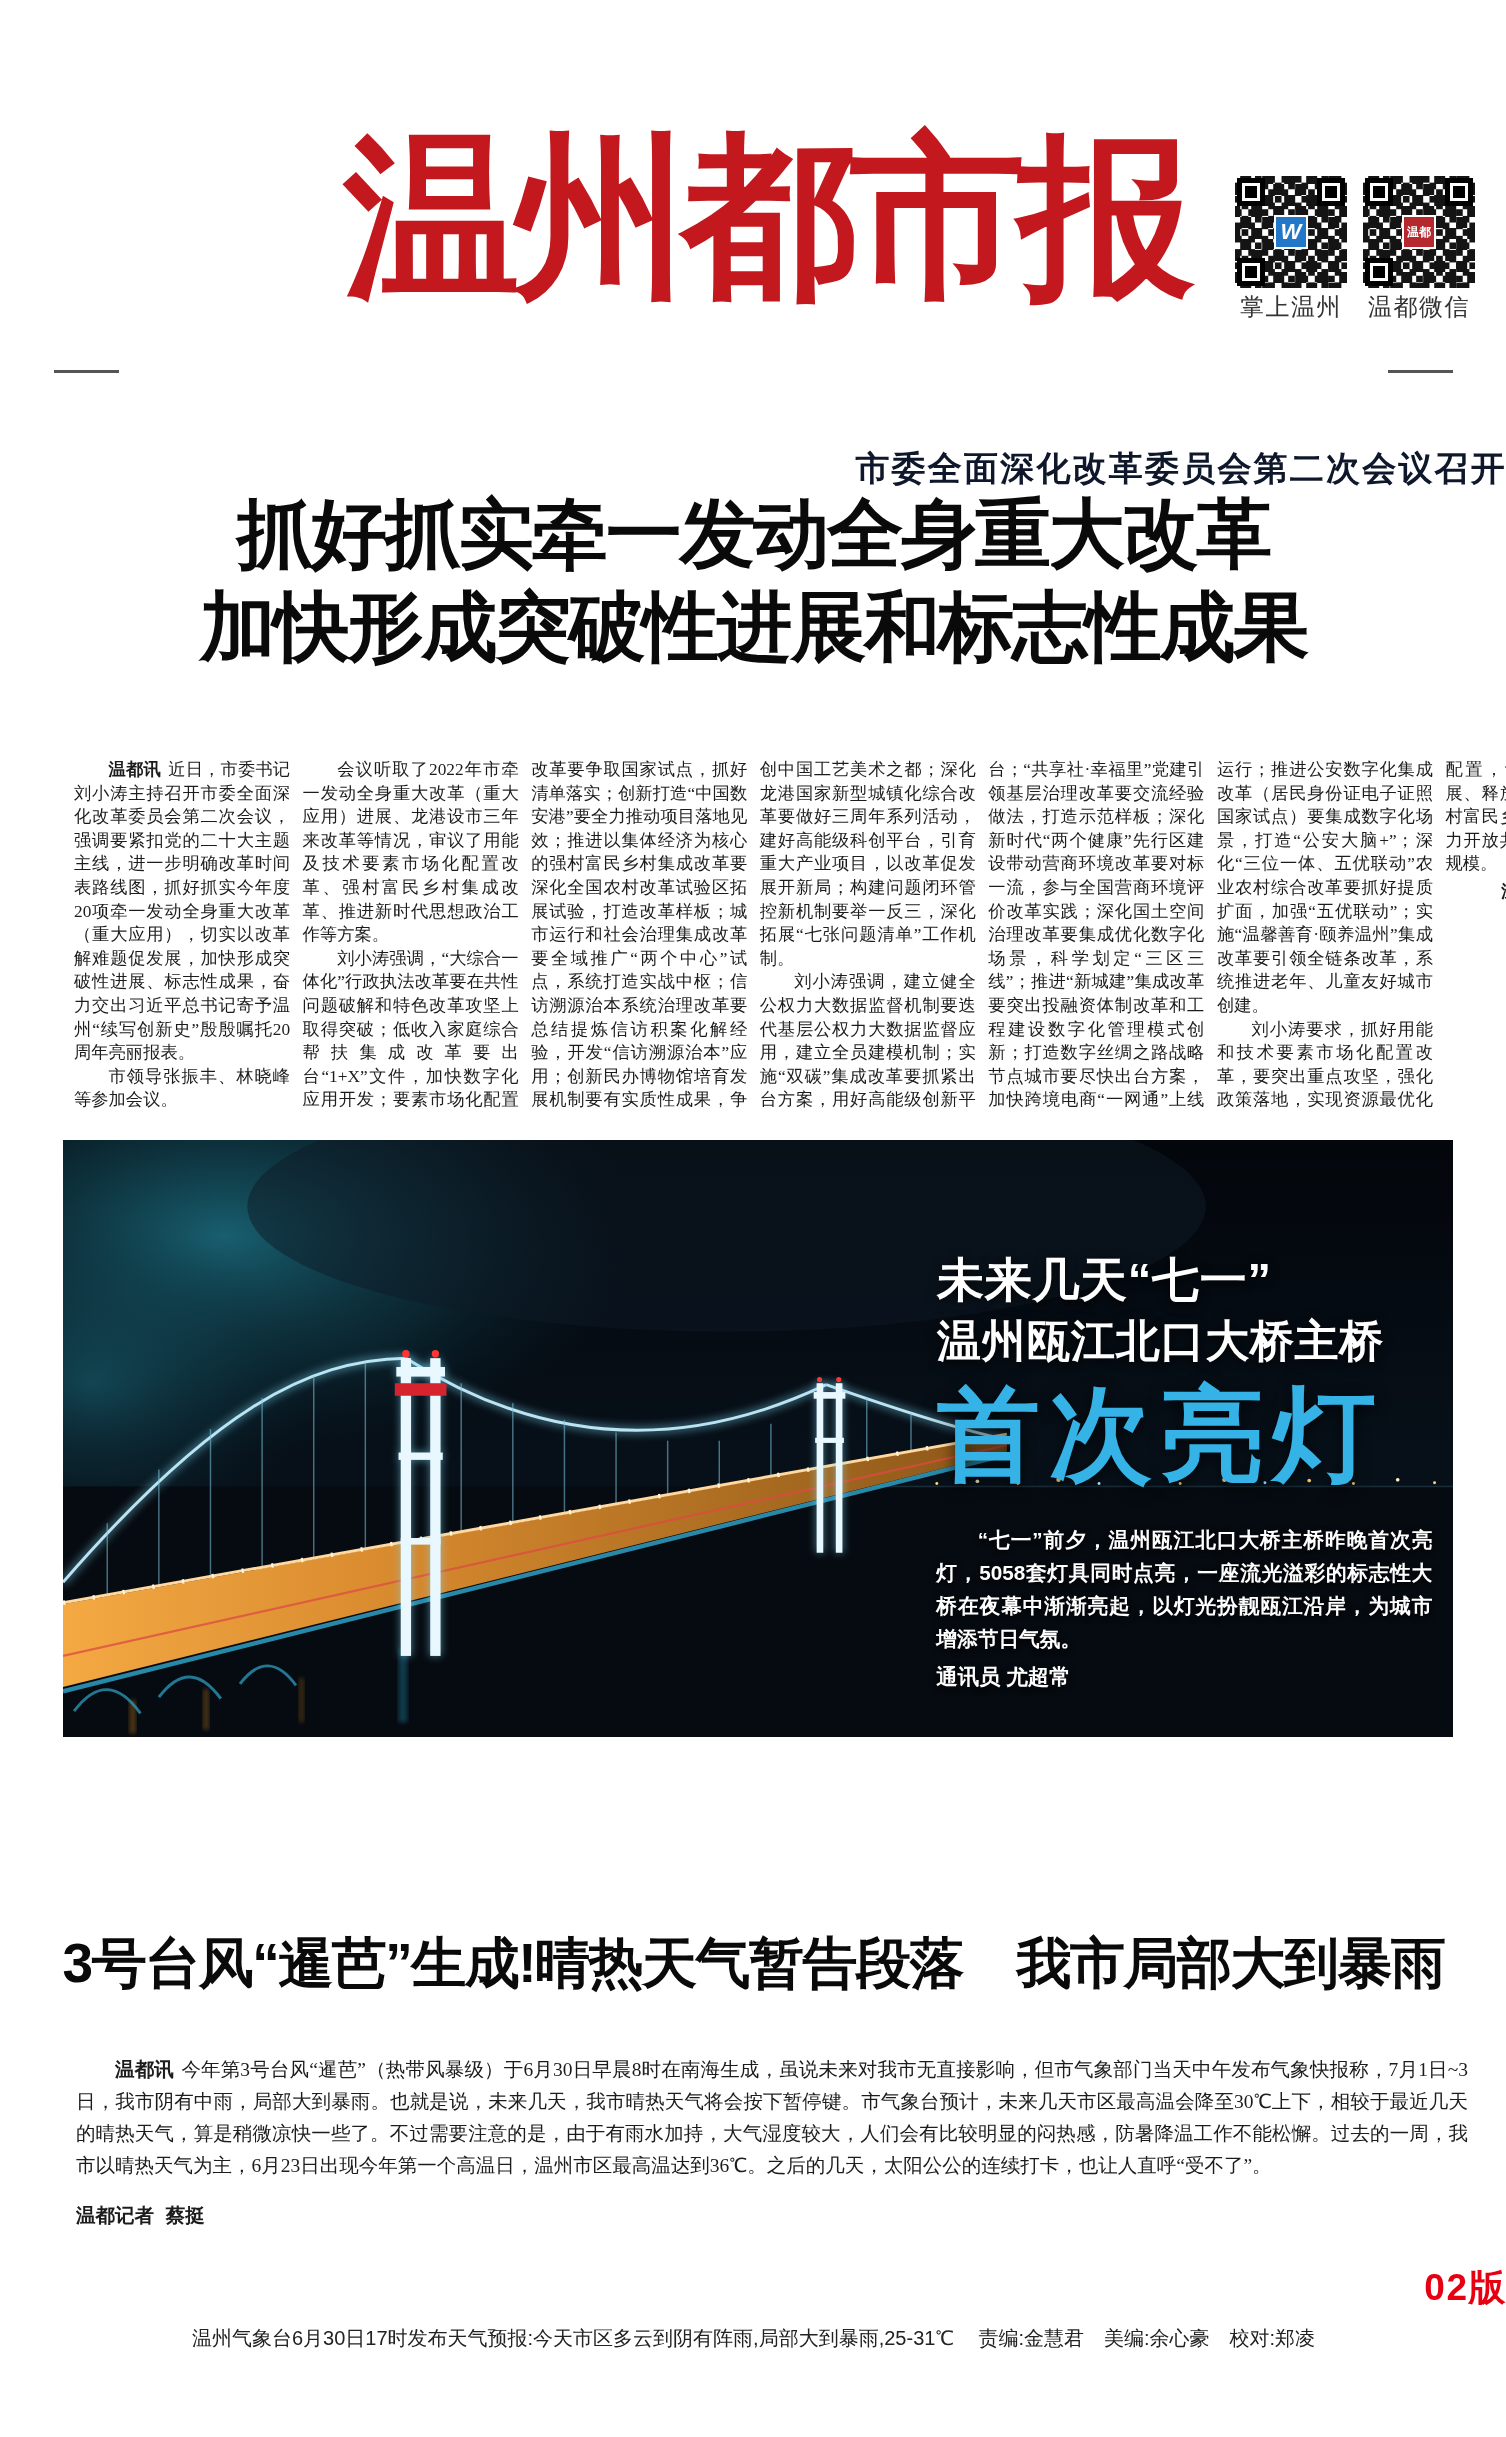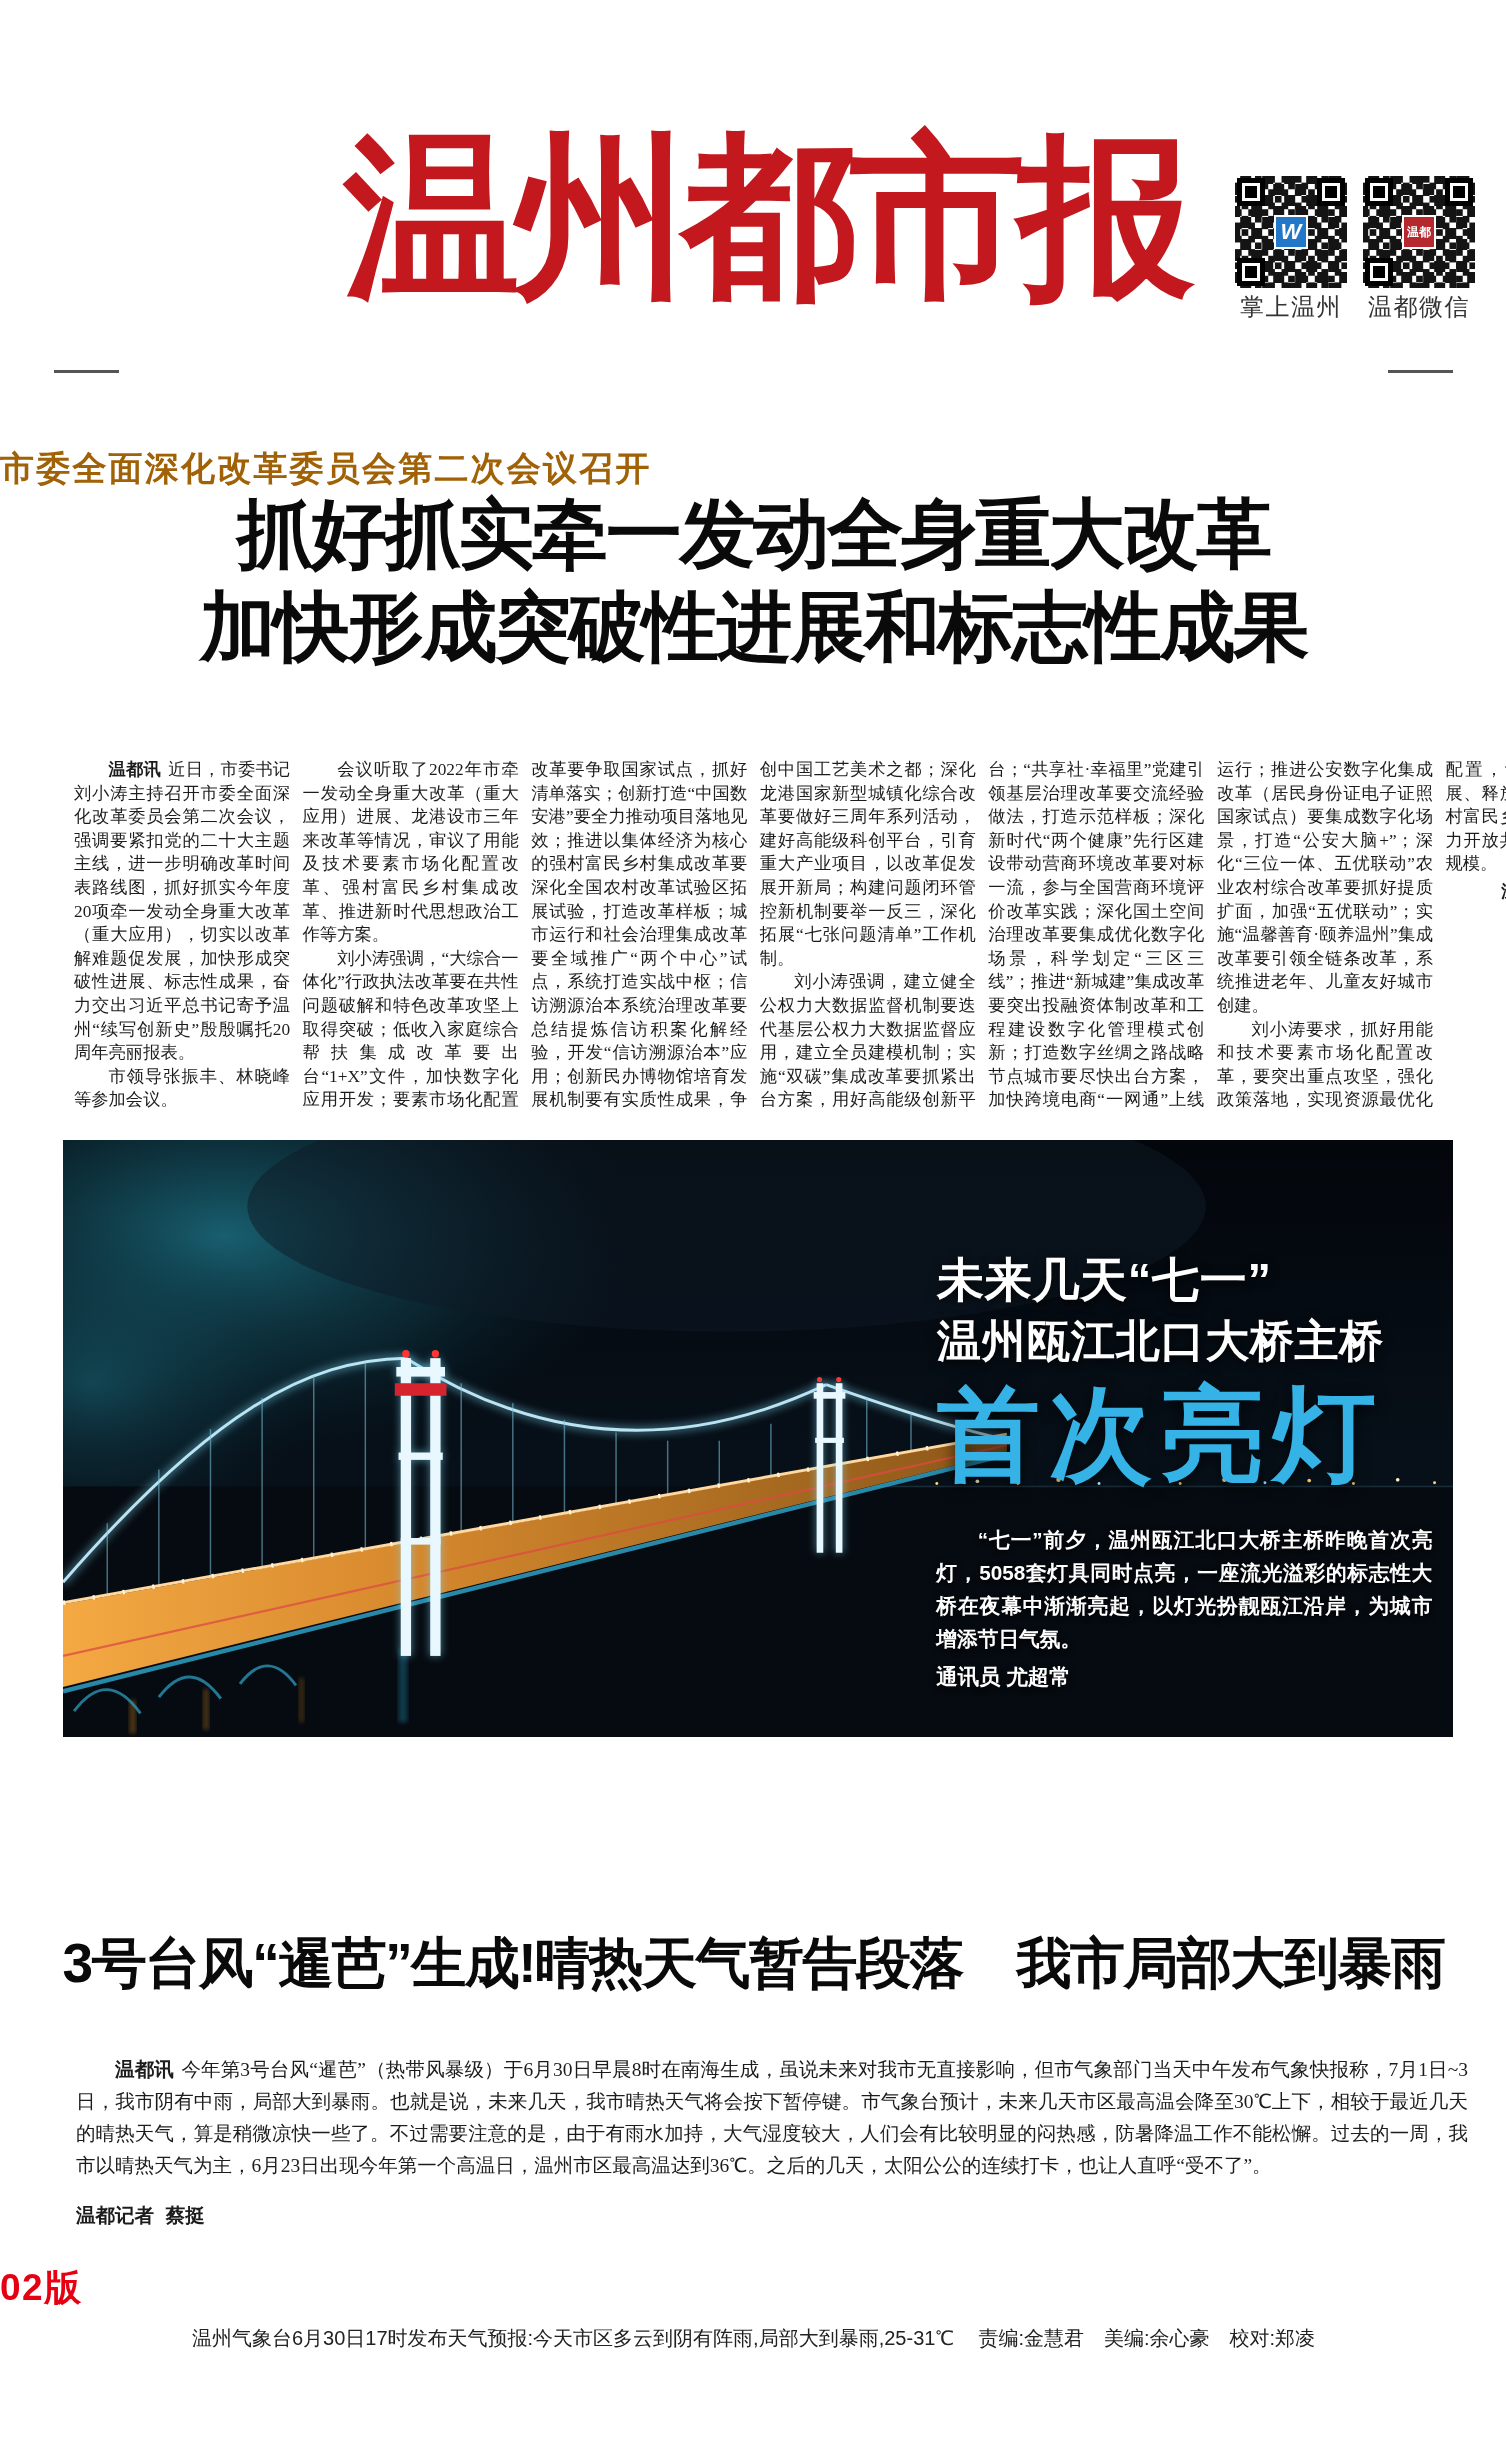--- a/index.html
+++ b/index.html
@@ -25,22 +25,22 @@
   .qr-logo.blue{background:#2277c8;font-style:italic}
   .qr-logo.red{background:#b5282e;font-size:12px}
   .qr-label{margin-top:7.4px;font:400 24px/1 "Liberation Sans",sans-serif;color:#333;letter-spacing:1.5px}
 
   .rule-dash{position:absolute;top:370px;width:65px;border-top:3px solid #555}
   .rule-dash.left{left:54px}.rule-dash.right{right:54px}
   .info-line{position:absolute;top:359px;left:0;width:100%;text-align:center;
     font:400 20.7px/1.2 "Liberation Sans",sans-serif;color:#1a1a1a;letter-spacing:0.4px}
 
   
-  .kicker{position:absolute;top:451px;left:0;width:100%;text-align:left;
-    font:700 34px/1 "Liberation Sans",sans-serif;color:#a16207;letter-spacing:2.2px}
+  .kicker{position:absolute;top:451px;left:0;width:100%;text-align:right;
+    font:700 34px/1 "Liberation Sans",sans-serif;color:#0f172a;letter-spacing:2.2px}
   .headline{position:absolute;top:488px;left:0;width:100%;margin:0;text-align:center;
     font-family:"Liberation Sans",sans-serif;font-weight:900;font-size:76px;line-height:1.22;
     color:#0a0a0a;letter-spacing:-2.2px}
   .deck-line{position:absolute;top:687px;left:0;width:100%;text-align:center;
     font:500 32px/1 "Liberation Sans",sans-serif;color:#141414;letter-spacing:3px}
 
   .article-columns{position:absolute;top:758px;left:74px;width:1359px;height:371px;
     column-count:6;column-gap:12.5px;column-fill:auto;
     font-size:17.3px;line-height:23.6px;text-align:justify;color:#1c1c1c}
   .article-columns p{margin:0;text-indent:2em}
@@ -68,21 +68,21 @@
   .typhoon-headline{position:absolute;top:1927px;left:0;width:100%;margin:0;text-align:center;
     font-family:"Liberation Sans",sans-serif;font-weight:900;font-size:55px;letter-spacing:-1.5px;color:#0a0a0a}
   .typhoon-body{position:absolute;top:2033px;left:76px;width:1392px;
     font-size:19.5px;line-height:32px;text-align:justify;color:#1c1c1c}
   .typhoon-body .text{text-indent:2em}
   .typhoon-byline{margin-top:6px;font-family:Liberation Mono, monospace;font-weight:700}
 
   
   .asiad-headline{position:absolute;top:2188px;left:0;width:100%;margin:0;text-align:center;
     font-family:"Liberation Sans",sans-serif;font-weight:900;font-size:65px;color:#090909}
-  .page-ref{position:absolute;top:2269px;left:0;width:100%;text-align:left;
+  .page-ref{position:absolute;top:2269px;left:0;width:100%;text-align:right;
     font:700 37px/1 "Liberation Sans",sans-serif;color:#e60012;letter-spacing:1.5px}
   .page-footer{position:absolute;top:2325px;left:0;width:100%;text-align:center;
     font:400 20px/1.3 "Liberation Sans",sans-serif;color:#222}
   .page-footer .editors{margin-left:19px}
 </style>
 </head>
 <body>
 
 <div class="page">
 

